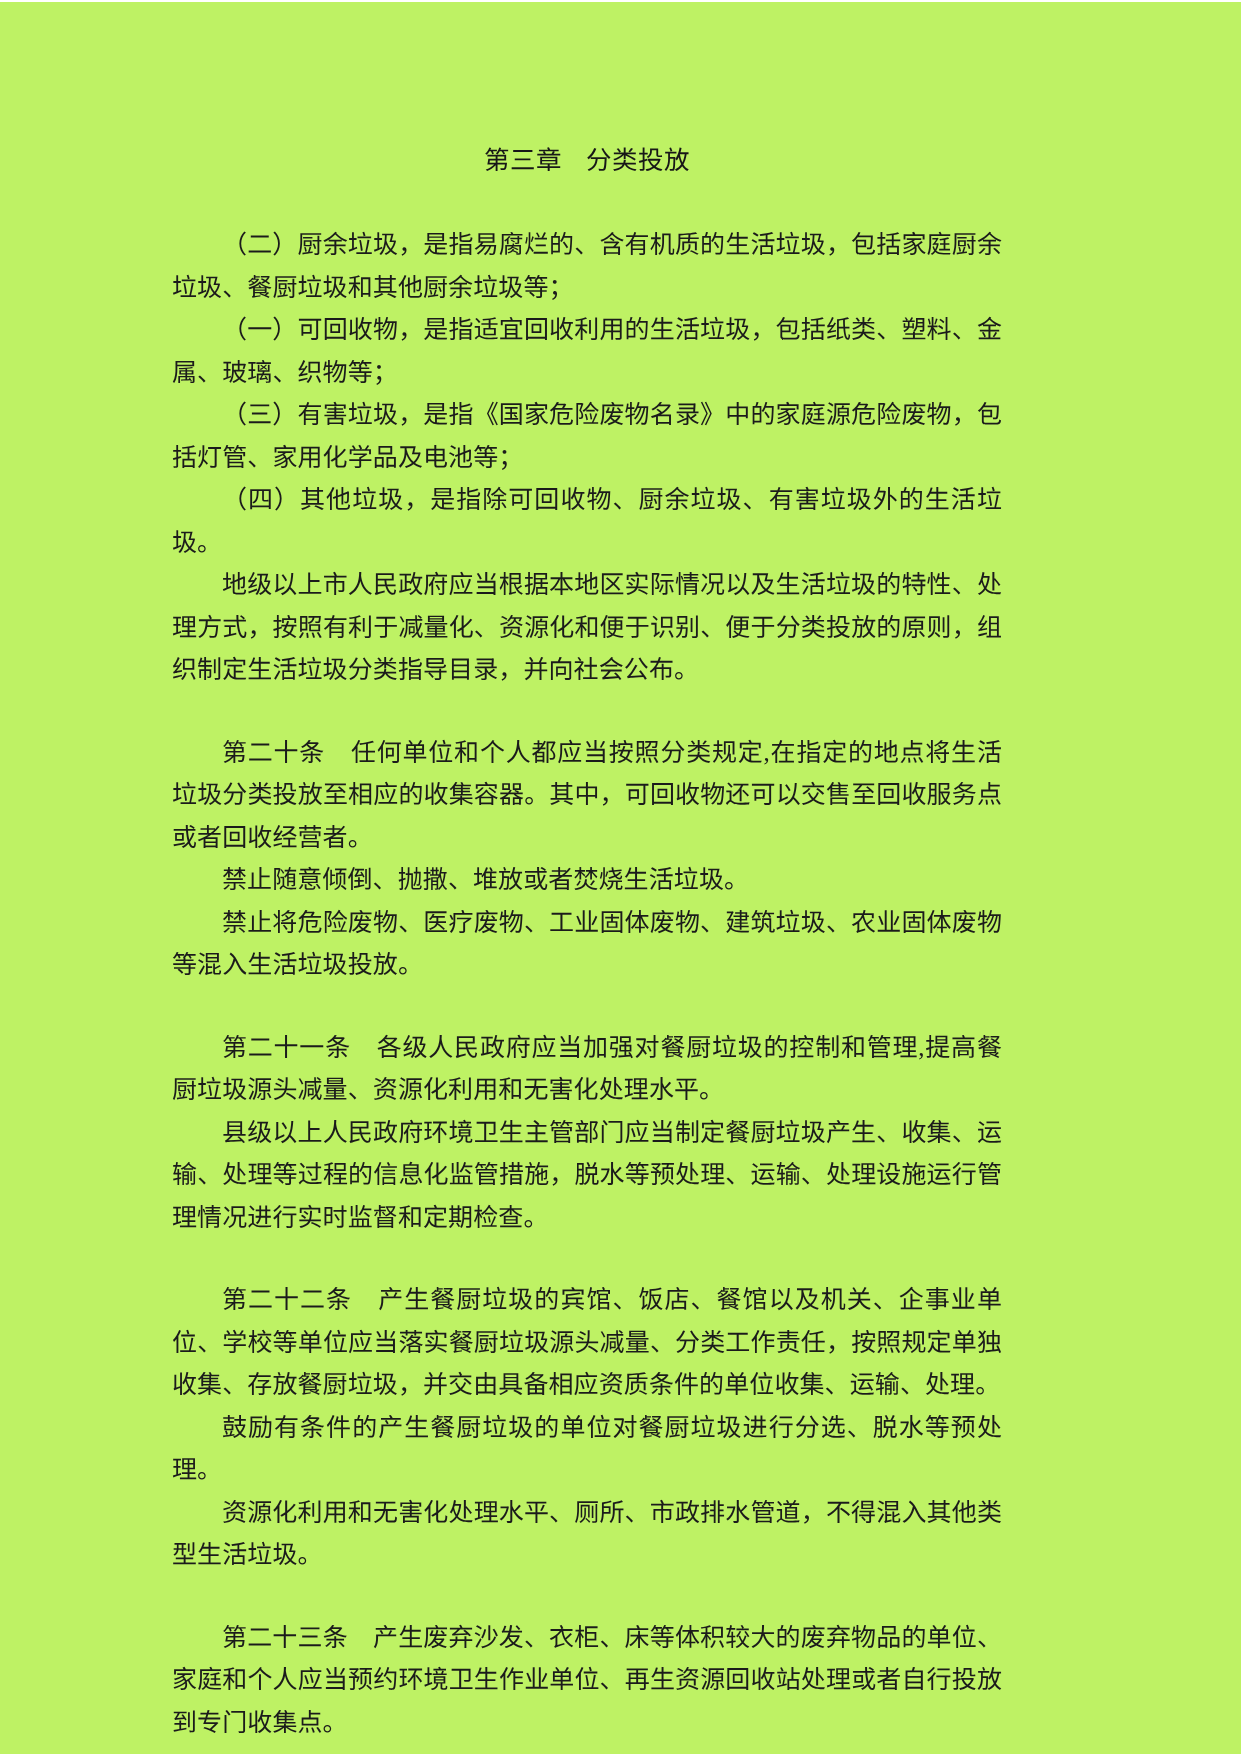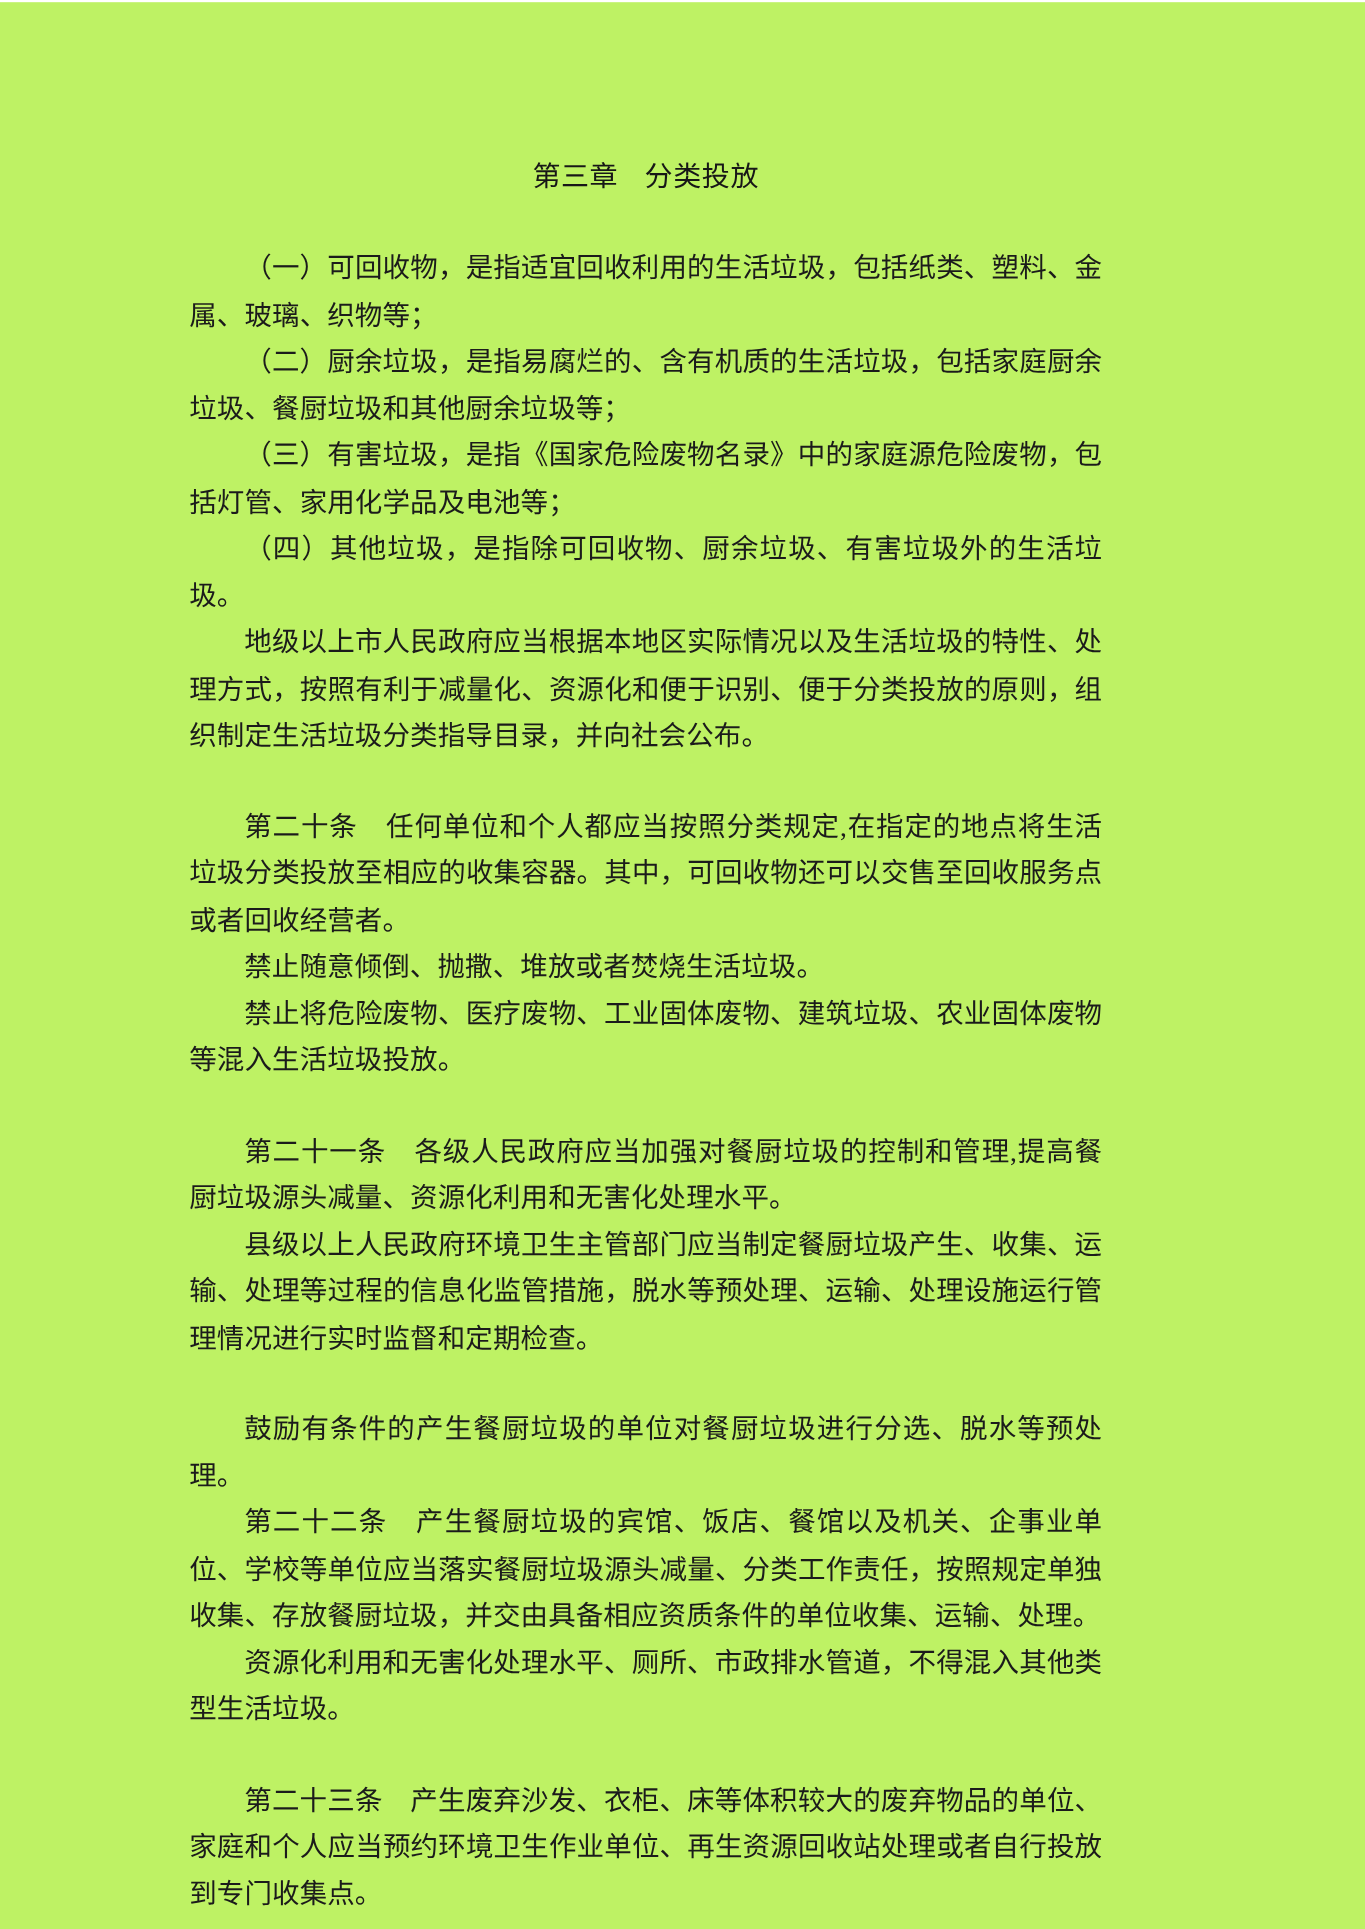--- a/index.html
+++ b/index.html
@@ -57,22 +57,22 @@
 </style>
 </head>
 <body>
 
 <div class="page">
   <div class="content">
 
     <h1 class="chapter-title"><span>第三章</span><span class="gap"></span><span>分类投放</span></h1>
 
     <div>
+      <p class="para">（二）厨余垃圾，是指易腐烂的、含有机质的生活垃圾，包括家庭厨余垃圾、餐厨垃圾和其他厨余垃圾等；</p>
       <p class="para">（一）可回收物，是指适宜回收利用的生活垃圾，包括纸类、塑料、金属、玻璃、织物等；</p>
-      <p class="para">（二）厨余垃圾，是指易腐烂的、含有机质的生活垃圾，包括家庭厨余垃圾、餐厨垃圾和其他厨余垃圾等；</p>
       <p class="para">（三）有害垃圾，是指《国家危险废物名录》中的家庭源危险废物，包括灯管、家用化学品及电池等；</p>
       <p class="para">（四）其他垃圾，是指除可回收物、厨余垃圾、有害垃圾外的生活垃圾。</p>
       <p class="para">地级以上市人民政府应当根据本地区实际情况以及生活垃圾的特性、处理方式，按照有利于减量化、资源化和便于识别、便于分类投放的原则，组织制定生活垃圾分类指导目录，并向社会公布。</p>
     </div>
 
     <div class="article-spacer"></div>
 
     <div>
       <p class="para">第二十条　任何单位和个人都应当按照分类规定,在指定的地点将生活垃圾分类投放至相应的收集容器。其中，可回收物还可以交售至回收服务点或者回收经营者。</p>
       <p class="para">禁止随意倾倒、抛撒、堆放或者焚烧生活垃圾。</p>
@@ -82,22 +82,22 @@
     <div class="article-spacer"></div>
 
     <div>
       <p class="para">第二十一条　各级人民政府应当加强对餐厨垃圾的控制和管理,提高餐厨垃圾源头减量、资源化利用和无害化处理水平。</p>
       <p class="para">县级以上人民政府环境卫生主管部门应当制定餐厨垃圾产生、收集、运输、处理等过程的信息化监管措施，脱水等预处理、运输、处理设施运行管理情况进行实时监督和定期检查。</p>
     </div>
 
     <div class="article-spacer"></div>
 
     <div>
+      <p class="para">第二十二条　产生餐厨垃圾的宾馆、饭店、餐馆以及机关、企事业单位、学校等单位应当落实餐厨垃圾源头减量、分类工作责任，按照规定单独收集、存放餐厨垃圾，并交由具备相应资质条件的单位收集、运输、处理。</p>
       <p class="para">鼓励有条件的产生餐厨垃圾的单位对餐厨垃圾进行分选、脱水等预处理。</p>
-      <p class="para">第二十二条　产生餐厨垃圾的宾馆、饭店、餐馆以及机关、企事业单位、学校等单位应当落实餐厨垃圾源头减量、分类工作责任，按照规定单独收集、存放餐厨垃圾，并交由具备相应资质条件的单位收集、运输、处理。</p>
       <p class="para">资源化利用和无害化处理水平、厕所、市政排水管道，不得混入其他类型生活垃圾。</p>
     </div>
 
     <div class="article-spacer"></div>
 
     <div>
       <p class="para">第二十三条　产生废弃沙发、衣柜、床等体积较大的废弃物品的单位、家庭和个人应当预约环境卫生作业单位、再生资源回收站处理或者自行投放到专门收集点。</p>
 
     </div>
 

